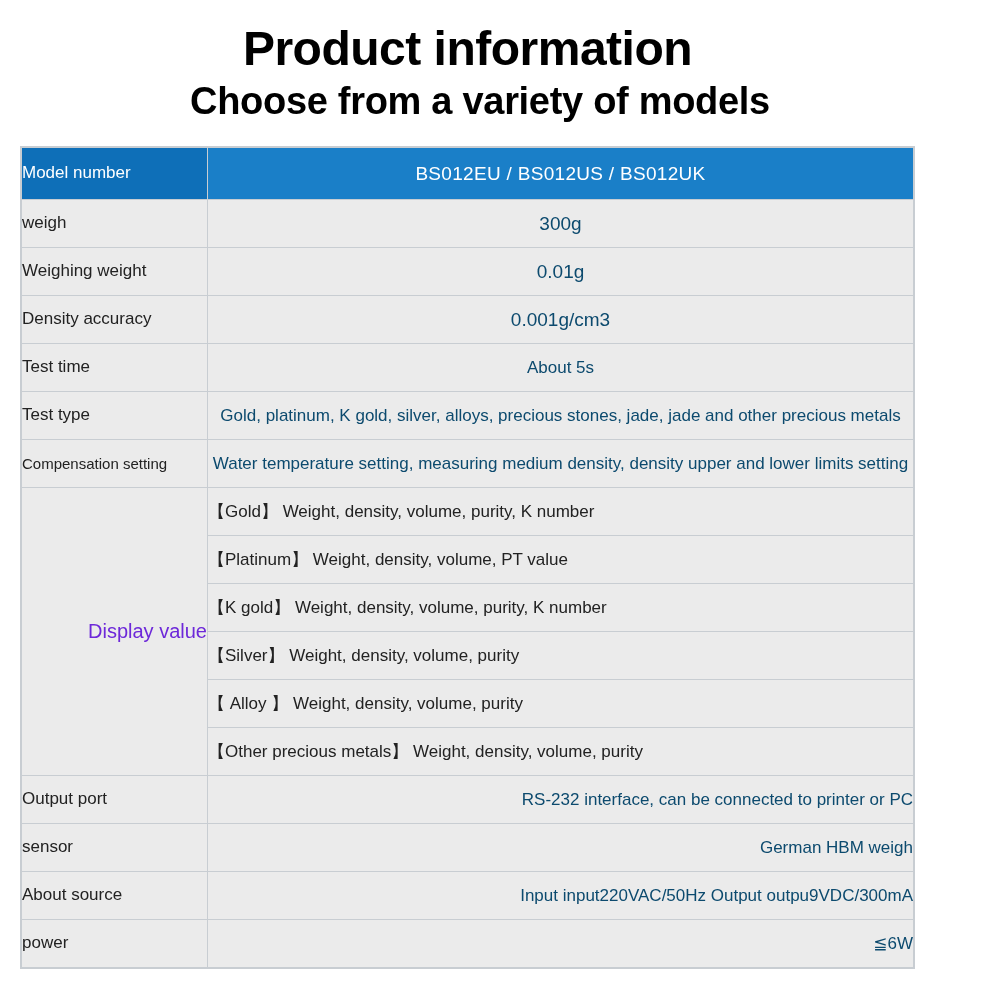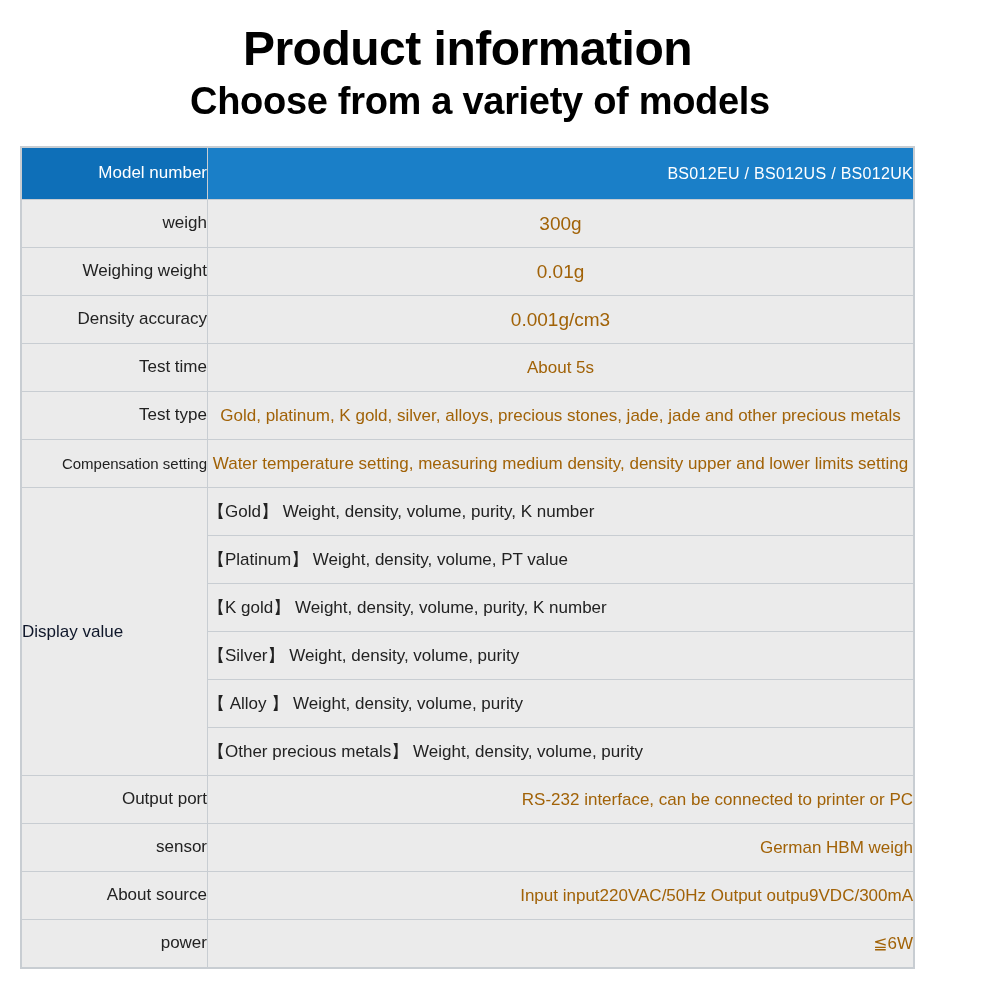--- a/index.html
+++ b/index.html
@@ -55,34 +55,34 @@
   table.spec td {
     border: 1px solid #c8cdd2;
     padding: 0;
     vertical-align: middle;
   }
   .col-label {
     width: 186px;
   }
   td.label {
     background: #ebebeb;
-    text-align: right;
+    text-align: left;
     font-size: 17px;
     color: #222;
     height: 47px;
     padding: 4px 4px;
     line-height: 1.2;
   }
   td.label.small {
     font-size: 15px;
   }
   td.value {
     background: #ebebeb;
     font-size: 17px;
-    color: #a16207;
+    color: #0c4a6e;
     height: 47px;
     padding: 4px 12px;
     line-height: 1.25;
   }
   td.value.center {
     text-align: center;
     font-size: 19px;
   }
   td.value.center.small {
     font-size: 17px;
@@ -96,34 +96,34 @@
   
   tr.header td.label {
     background: #0e6fb8;
     color: #ffffff;
     font-size: 17px;
     height: 51px;
   }
   tr.header td.value {
     background: #1a7fc8;
     color: #ffffff;
-    text-align: right;
-    font-size: 16px;
+    text-align: center;
+    font-size: 19px;
     height: 51px;
     letter-spacing: 0.3px;
   }
   .header-models {
     display: inline-block;
   }
   
   td.display-label {
     background: #ebebeb;
-    text-align: left;
-    font-size: 17px;
-    color: #0f172a;
+    text-align: right;
+    font-size: 20px;
+    color: #6d28d9;
   }
   td.display-item {
     background: #ebebeb;
     font-size: 17px;
     color: #222;
     height: 47px;
     padding: 4px 12px;
   }
 </style>
 </head>

